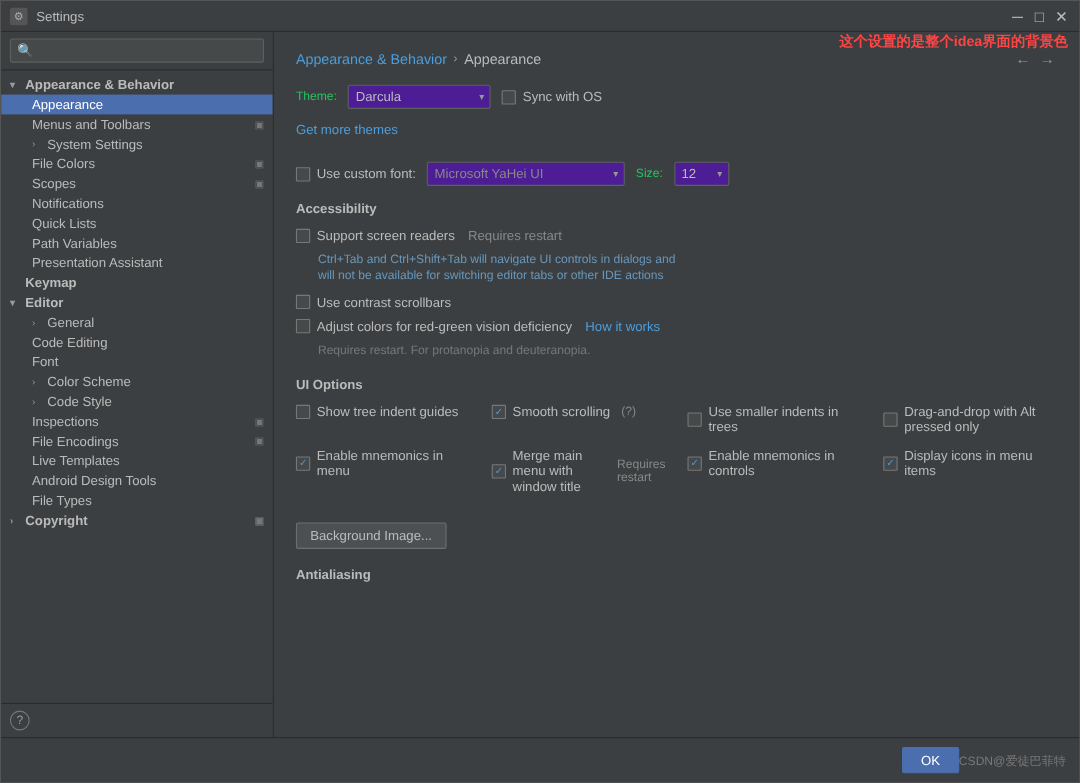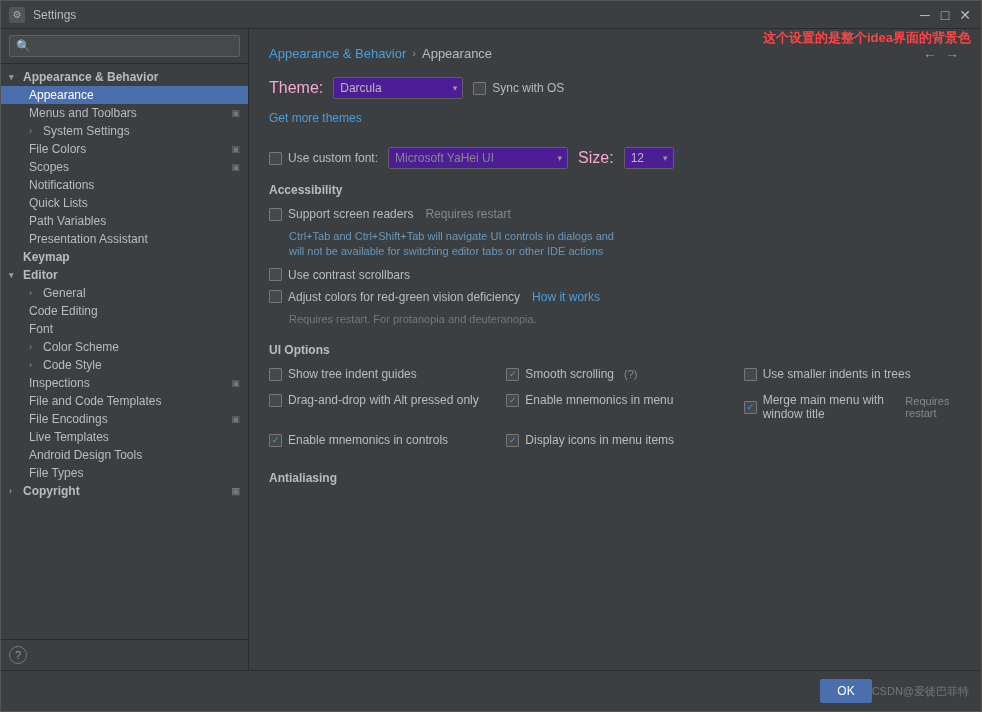--- a/index.html
+++ b/index.html
@@ -51,21 +51,21 @@
     .content::-webkit-scrollbar-thumb { background: #5e6060; }
 
     
     .breadcrumb { display: flex; align-items: center; gap: 6px; margin-bottom: 16px; color: #bbbbbb; font-size: 13px; }
     .breadcrumb-arrow { color: #999; font-size: 11px; }
     .nav-arrows { margin-left: auto; display: flex; gap: 4px; }
     .nav-arrow { background: none; border: none; color: #999; cursor: pointer; font-size: 14px; padding: 0 2px; }
 
     
     .form-row { display: flex; align-items: center; gap: 10px; margin-bottom: 12px; }
-    .form-label { color: #f9a8d4; font-size: 16px; flex-shrink: 0; }
+    .form-label { color: #22c55e; font-size: 11px; flex-shrink: 0; }
     .select-wrapper { position: relative; display: inline-flex; align-items: center; }
     .select-wrapper select { background: #4c1d95; border: 1px solid #5e6060; color: #bbbbbb; padding: 3px 24px 3px 6px; border-radius: 2px; font-size: 12px; appearance: none; min-width: 130px; outline: none; }
     .select-arrow { position: absolute; right: 6px; color: #999; font-size: 9px; pointer-events: none; }
 
     .checkbox-row { display: flex; align-items: center; gap: 6px; margin-bottom: 8px; }
     .checkbox-row input[type="checkbox"] { appearance: none; width: 13px; height: 13px; border: 1px solid #777; background: #45494a; border-radius: 1px; cursor: pointer; flex-shrink: 0; display: flex; align-items: center; justify-content: center; }
     .checkbox-row input[type="checkbox"]:checked { background: #45494a; border-color: #777; }
     .checkbox-row input[type="checkbox"]:checked::after { content: '✓'; font-size: 9px; color: #4b9edd; display: block; text-align: center; line-height: 12px; }
     .checkbox-label { color: #bbbbbb; font-size: 12px; }
 
@@ -74,21 +74,21 @@
     .section-title { color: #bbbbbb; font-size: 12px; font-weight: 600; margin: 14px 0 10px 0; }
 
     .accessibility-section { margin-bottom: 16px; }
     .ui-options-section { }
 
     .sub-text { color: #6897bb; font-size: 11px; padding-left: 20px; line-height: 1.4; margin-bottom: 8px; }
     .sub-text-gray { color: #777; font-size: 11px; padding-left: 20px; line-height: 1.4; margin-bottom: 8px; }
 
     .how-it-works { color: #4b9edd; font-size: 12px; cursor: pointer; }
 
-    .two-col { display: grid; grid-template-columns: 1fr 1fr 1fr; gap: 4px 20px; margin-bottom: 8px; }
+    .two-col { display: grid; grid-template-columns: 1fr 1fr 1fr 1fr; gap: 4px 20px; margin-bottom: 8px; }
 
     .background-btn { background: #4c5052; border: 1px solid #6c6f6f; color: #bbbbbb; padding: 4px 12px; border-radius: 2px; font-size: 12px; cursor: pointer; margin-top: 6px; }
 
     
     .bottom-bar { background: #3c3f41; border-top: 1px solid #2b2b2b; display: flex; align-items: center; justify-content: space-between; padding: 8px 12px; flex-shrink: 0; }
     .bottom-left { display: flex; align-items: center; }
     .bottom-right { display: flex; align-items: center; gap: 0; }
     .ok-btn { background: #4b6eaf; border: 1px solid #4b6eaf; color: #fff; padding: 4px 16px; border-radius: 2px; font-size: 12px; cursor: pointer; }
     .watermark { color: #777; font-size: 11px; }
 
@@ -186,23 +186,20 @@
               <span class="chevron">›</span>
               <span>Color Scheme</span>
             </div>
             <div class="tree-child">
               <span class="chevron">›</span>
               <span>Code Style</span>
             </div>
             <div class="tree-child" style="justify-content: space-between;">
               <span>Inspections</span>
               <span class="badge-icon">▣</span>
-            </div>
-            <div class="tree-child">
-              <span>File and Code Templates</span>
             </div>
             <div class="tree-child" style="justify-content: space-between;">
               <span>File Encodings</span>
               <span class="badge-icon">▣</span>
             </div>
             <div class="tree-child">
               <span>Live Templates</span>
             </div>
             <div class="tree-child">
               <span>Android Design Tools</span>
@@ -364,20 +361,25 @@
 
           <div>
             <div class="checkbox-row">
               <input type="checkbox" checked="" style="">
               <span class="checkbox-label">Display icons in menu items</span>
             </div>
           </div>
           <div></div>
         </div>
 
+        <div style="position:relative;">
+          <button class="background-btn">Background Image...</button>
+          
+          
+        </div>
       </div>
 
       
       <div style="margin-top:16px;">
         <div class="section-title">Antialiasing</div>
       </div>
     </div>
   </div>
 
   <div class="bottom-bar">

